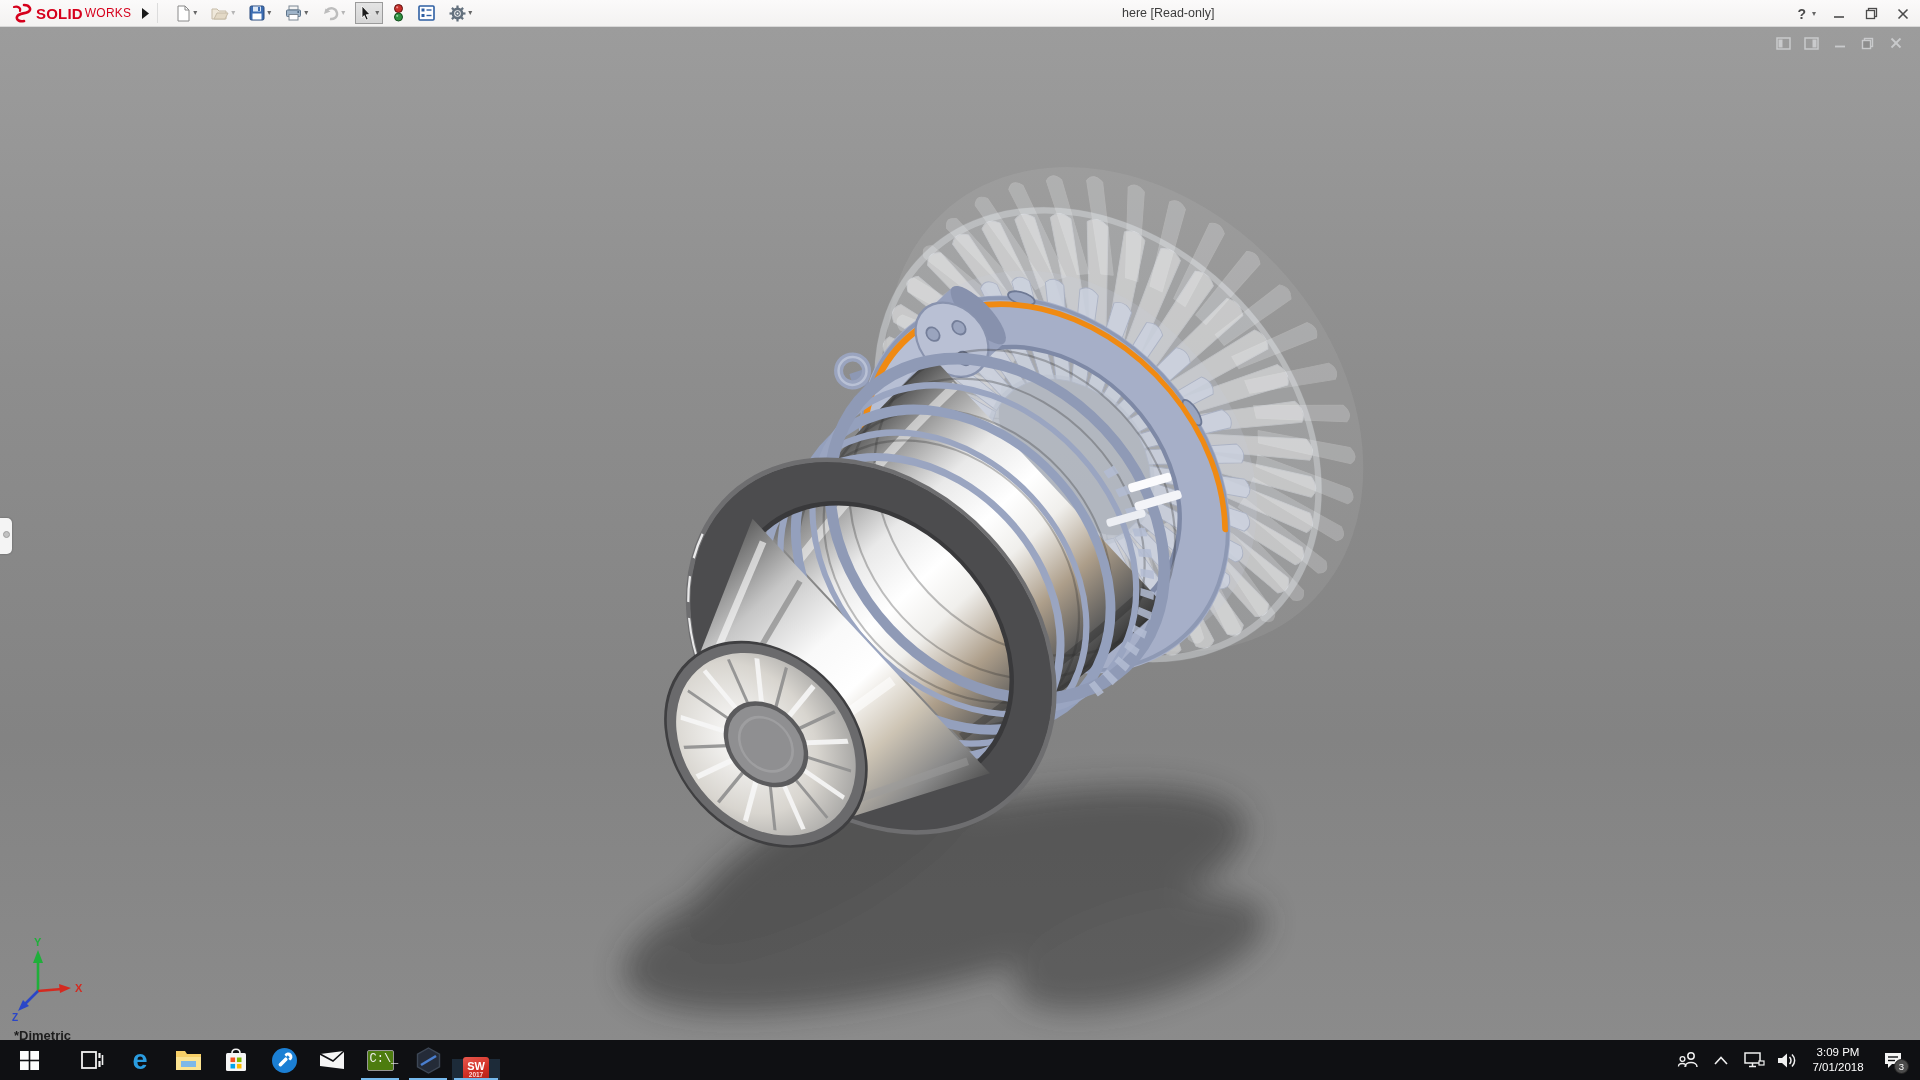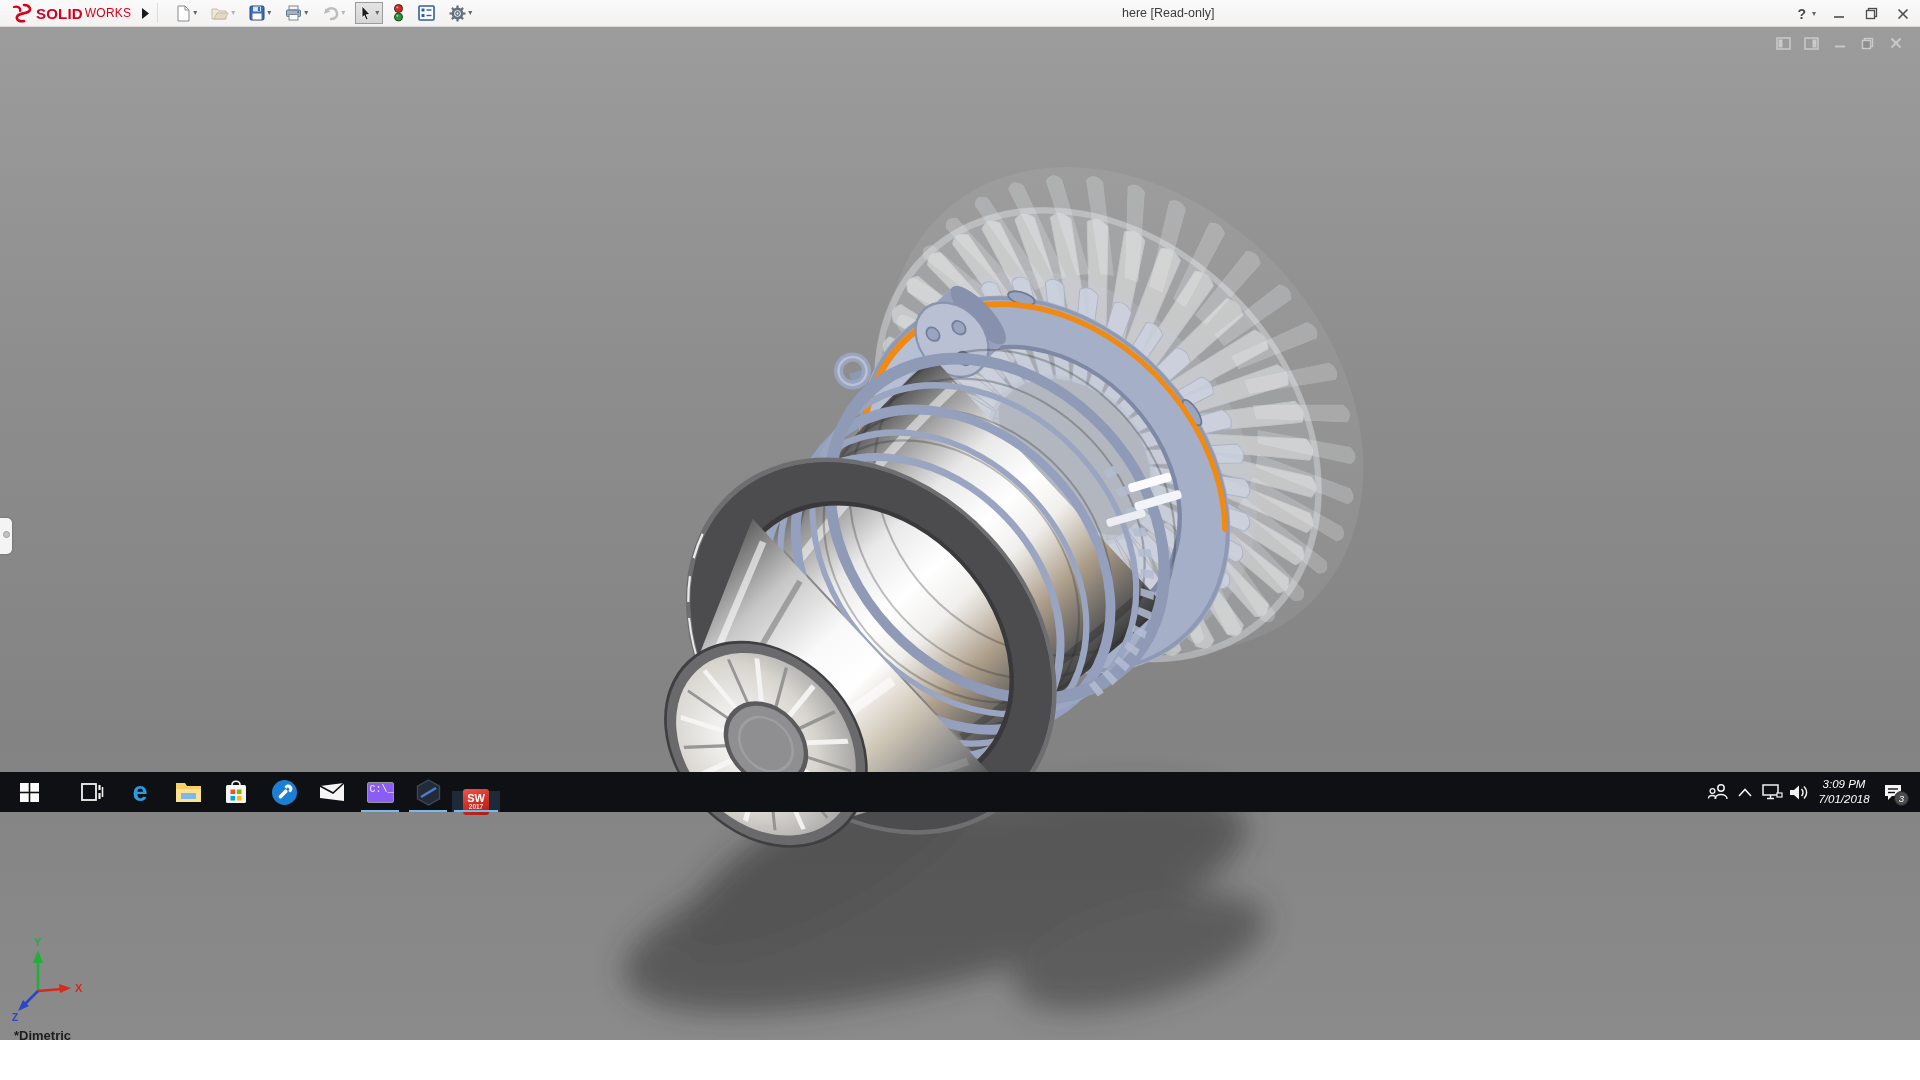--- a/index.html
+++ b/index.html
@@ -1,17 +1,17 @@
 <!DOCTYPE html>
 <html><head>
 <meta charset="utf-8">
 <style>
   * { margin:0; padding:0; box-sizing:border-box; }
   html,body { width:1920px; height:1080px; overflow:hidden; font-family:"Liberation Sans", sans-serif; }
-  .screen { position:relative; width:1920px; height:812px; background:#8a8a8a; }
+  .screen { position:relative; width:1920px; height:1080px; background:#8a8a8a; }
 
   
   .titlebar { position:absolute; top:0; left:0; width:1920px; height:27px;
     background:linear-gradient(#fbfafa,#f3f2f1); border-bottom:1px solid #d8d8d8;
     display:flex; align-items:center; }
   .logo { display:flex; align-items:center; gap:2px; padding:0 6px 0 10px; height:100%; }
   .logo-bold { color:#d6001c; font-weight:bold; font-size:15px; letter-spacing:.2px; }
   .logo-light { color:#d6001c; font-weight:normal; font-size:12px; letter-spacing:.2px; }
   .flyout { border:none; background:transparent; width:16px; height:20px; display:flex; align-items:center; justify-content:center; cursor:pointer; }
   .tb-sep { width:1px; height:20px; background:#dcdcdc; margin:0 10px 0 4px; }
@@ -42,28 +42,28 @@
   .start-btn { width:58px; display:flex; align-items:center; justify-content:center; cursor:pointer; }
   .search-box { margin-left:28px; width:276px; background:#f2f2f2; display:flex; align-items:center;
     gap:10px; padding:0 10px 0 12px; cursor:text; border:1px solid #cccccc; }
   .search-box input { border:none; outline:none; background:transparent; flex:1; font-size:15px; color:#444;
     font-family:"Liberation Sans", sans-serif; }
   .tb-icons { display:flex; align-items:stretch; margin-left:10px; }
   .tb-icon { width:48px; display:flex; align-items:center; justify-content:center; position:relative; cursor:pointer; }
   .tb-icon .underline { position:absolute; bottom:0; left:5px; right:5px; height:2px; background:#76b9ed; }
   .tb-icon.active-app { background:#1d2b39;margin-top:19px; }
   .edge-e { color:#2a9ce0; font-size:27px; font-weight:bold; line-height:1; }
-  .cmd-box { width:27px; height:21px; background:#8b5cf6; border:1px solid #969696; border-radius:2px;
-    color:#efefef; font-family:"Liberation Mono", monospace; font-size:10px; padding:1px 2px; }
+  .cmd-box { width:27px; height:21px; background:#4d7c0f; border:1px solid #969696; border-radius:2px;
+    color:#efefef; font-family:"Liberation Mono", monospace; font-size:12px; padding:1px 2px; }
   .sw-box { width:26px; height:26px; position:relative; }
   .sw-face { position:absolute; inset:0; background:linear-gradient(160deg,#e8574d 0%,#cf2d22 55%,#a81d14 100%);
     border-radius:3px; display:flex; flex-direction:column; align-items:center; justify-content:center; }
   .sw-face .sw-l { color:#fff; font-weight:bold; font-size:11px; line-height:1; }
   .sw-face .sw-y { color:#ffd9d6; font-weight:bold; font-size:6.5px; line-height:1; }
-  .tray { margin-left:auto; display:flex; align-items:center; gap:1px; padding-right:10px;font-style:italic; }
+  .tray { margin-left:auto; display:flex; align-items:center; gap:7px; padding-right:10px; }
   .tray-ic { width:26px; height:40px; display:flex; align-items:center; justify-content:center; cursor:pointer; }
   .clock { width:62px; text-align:center; color:#fff; font-size:11.5px; line-height:1.3; cursor:pointer; }
   .notif { position:relative; width:34px; height:40px; display:flex; align-items:center; justify-content:center; cursor:pointer; }
   .badge { position:absolute; right:1px; bottom:6px; width:15px; height:15px; border-radius:50%;
     background:#4b4b4b; border:1px solid #232323; color:#fff; font-size:9.5px; display:flex; align-items:center; justify-content:center; }
 </style>
 </head>
 <body>
 
 <div class="screen">

